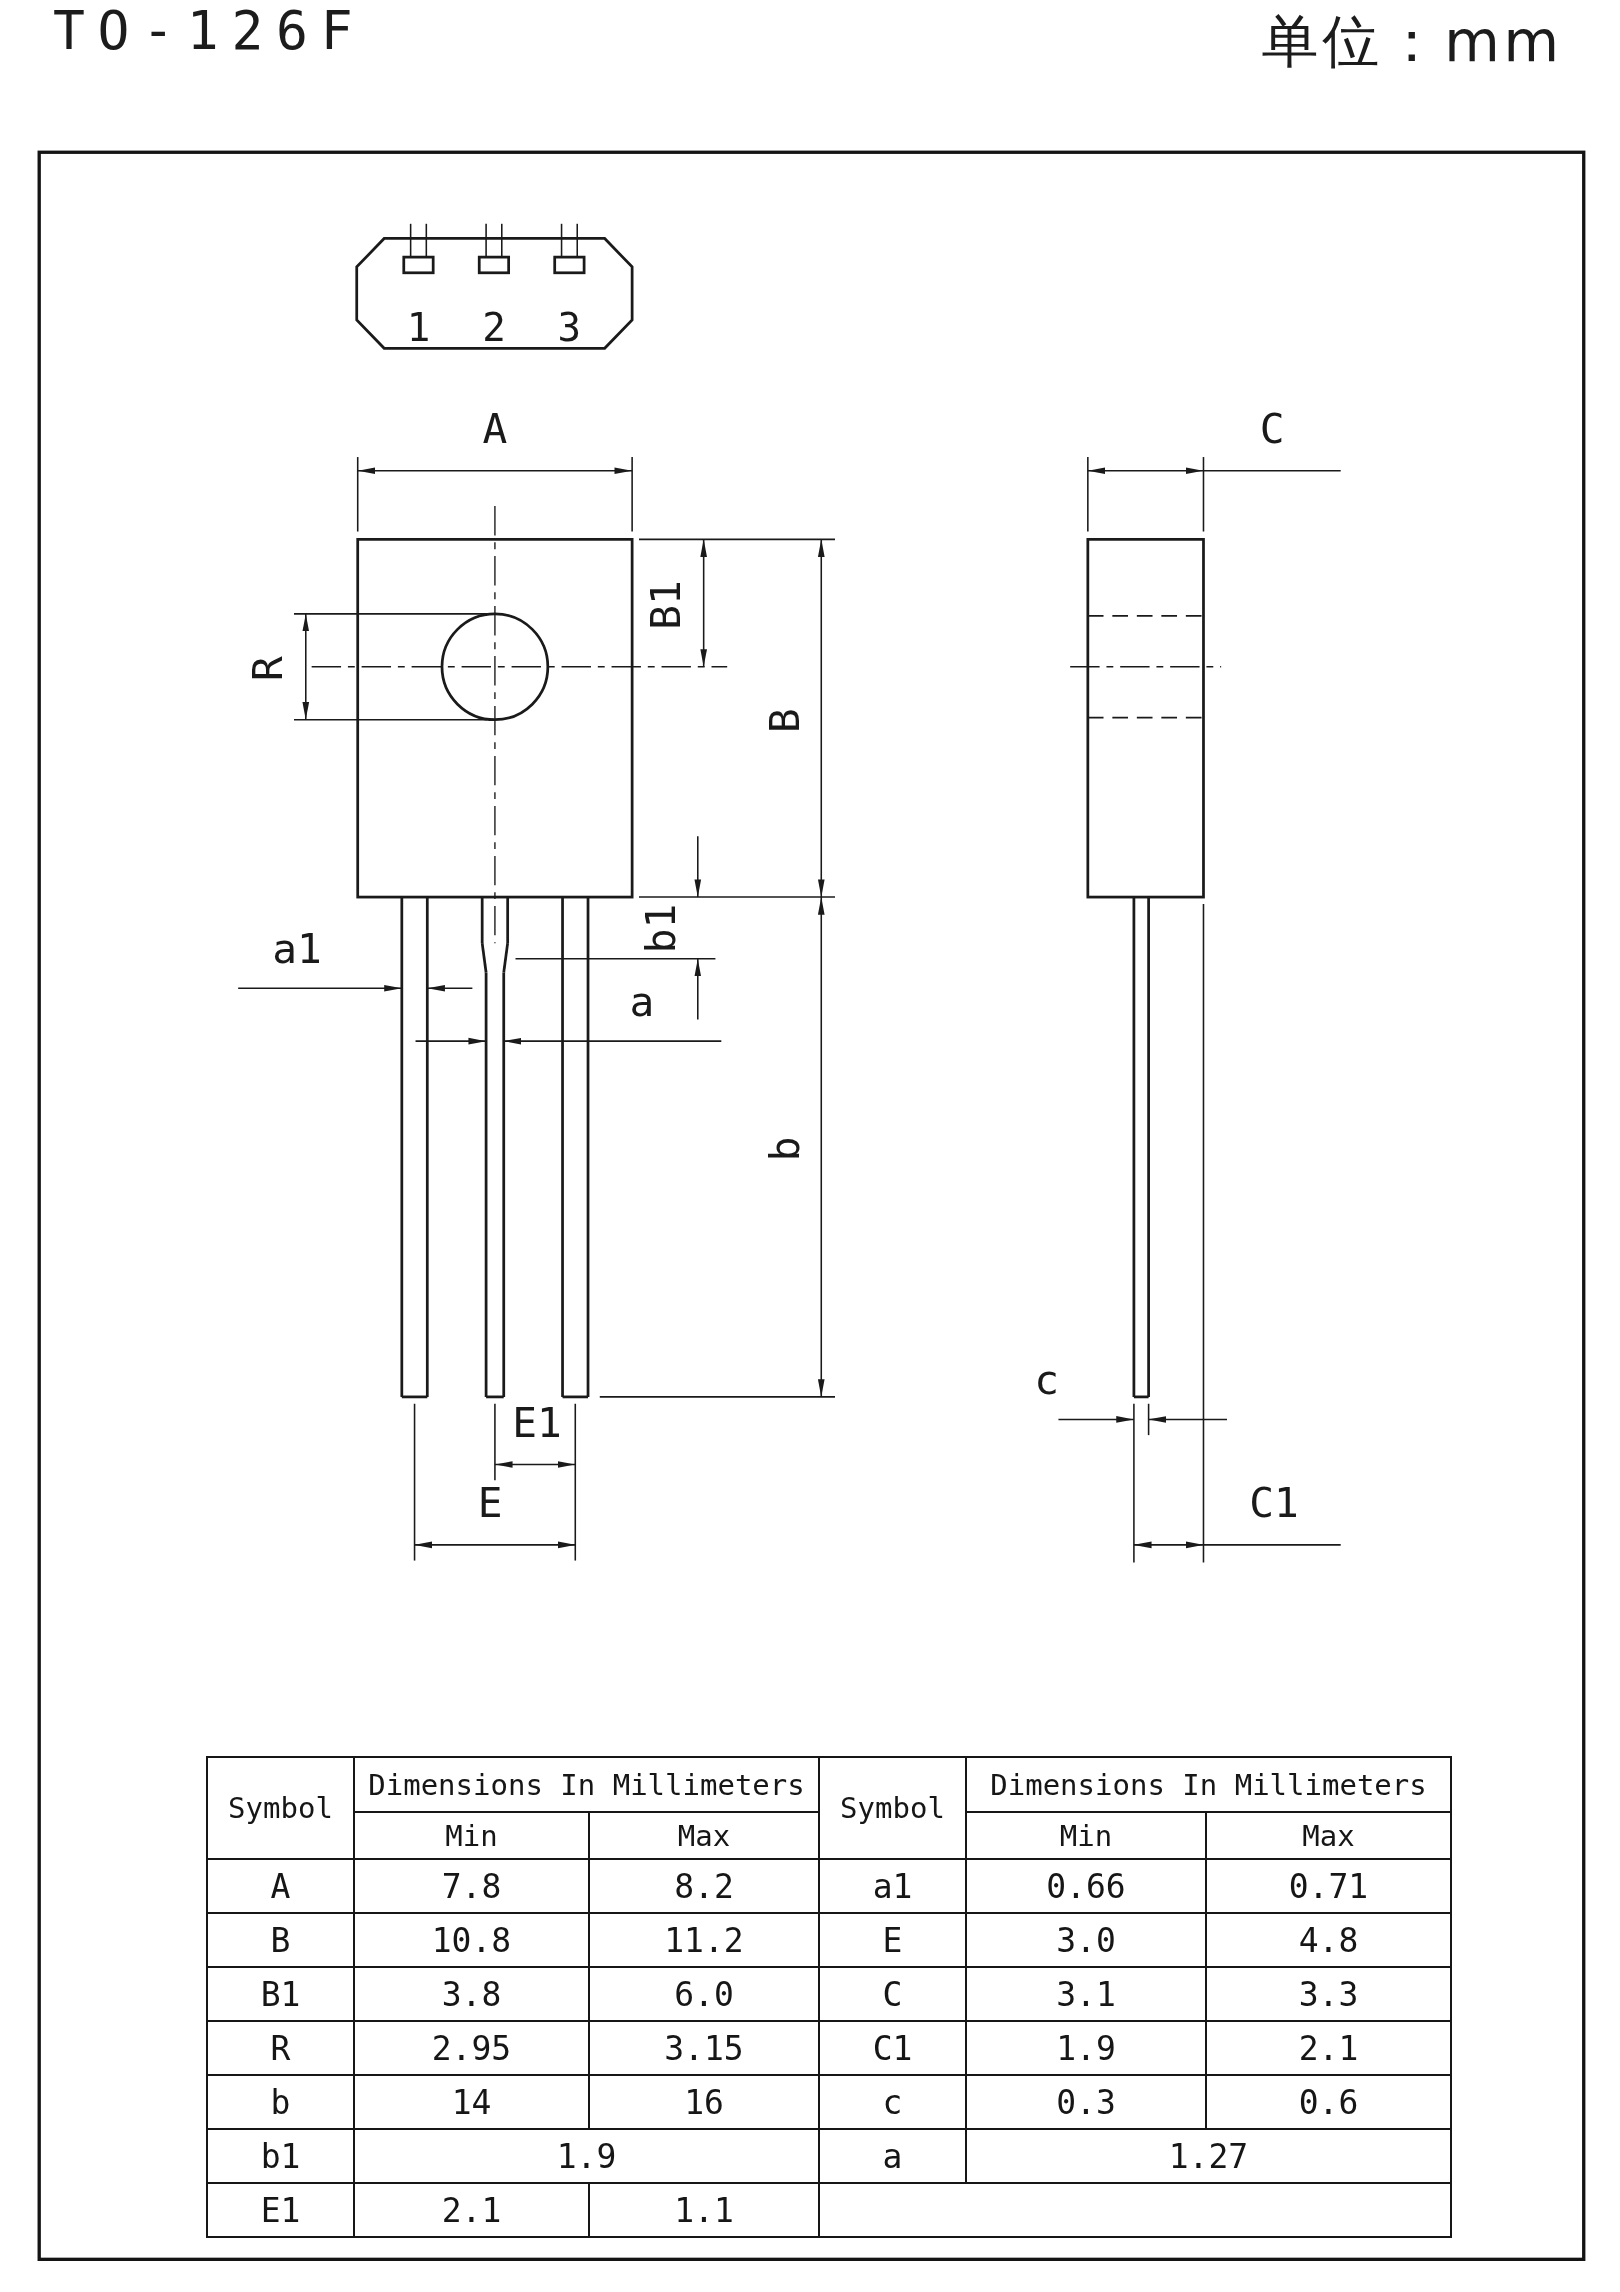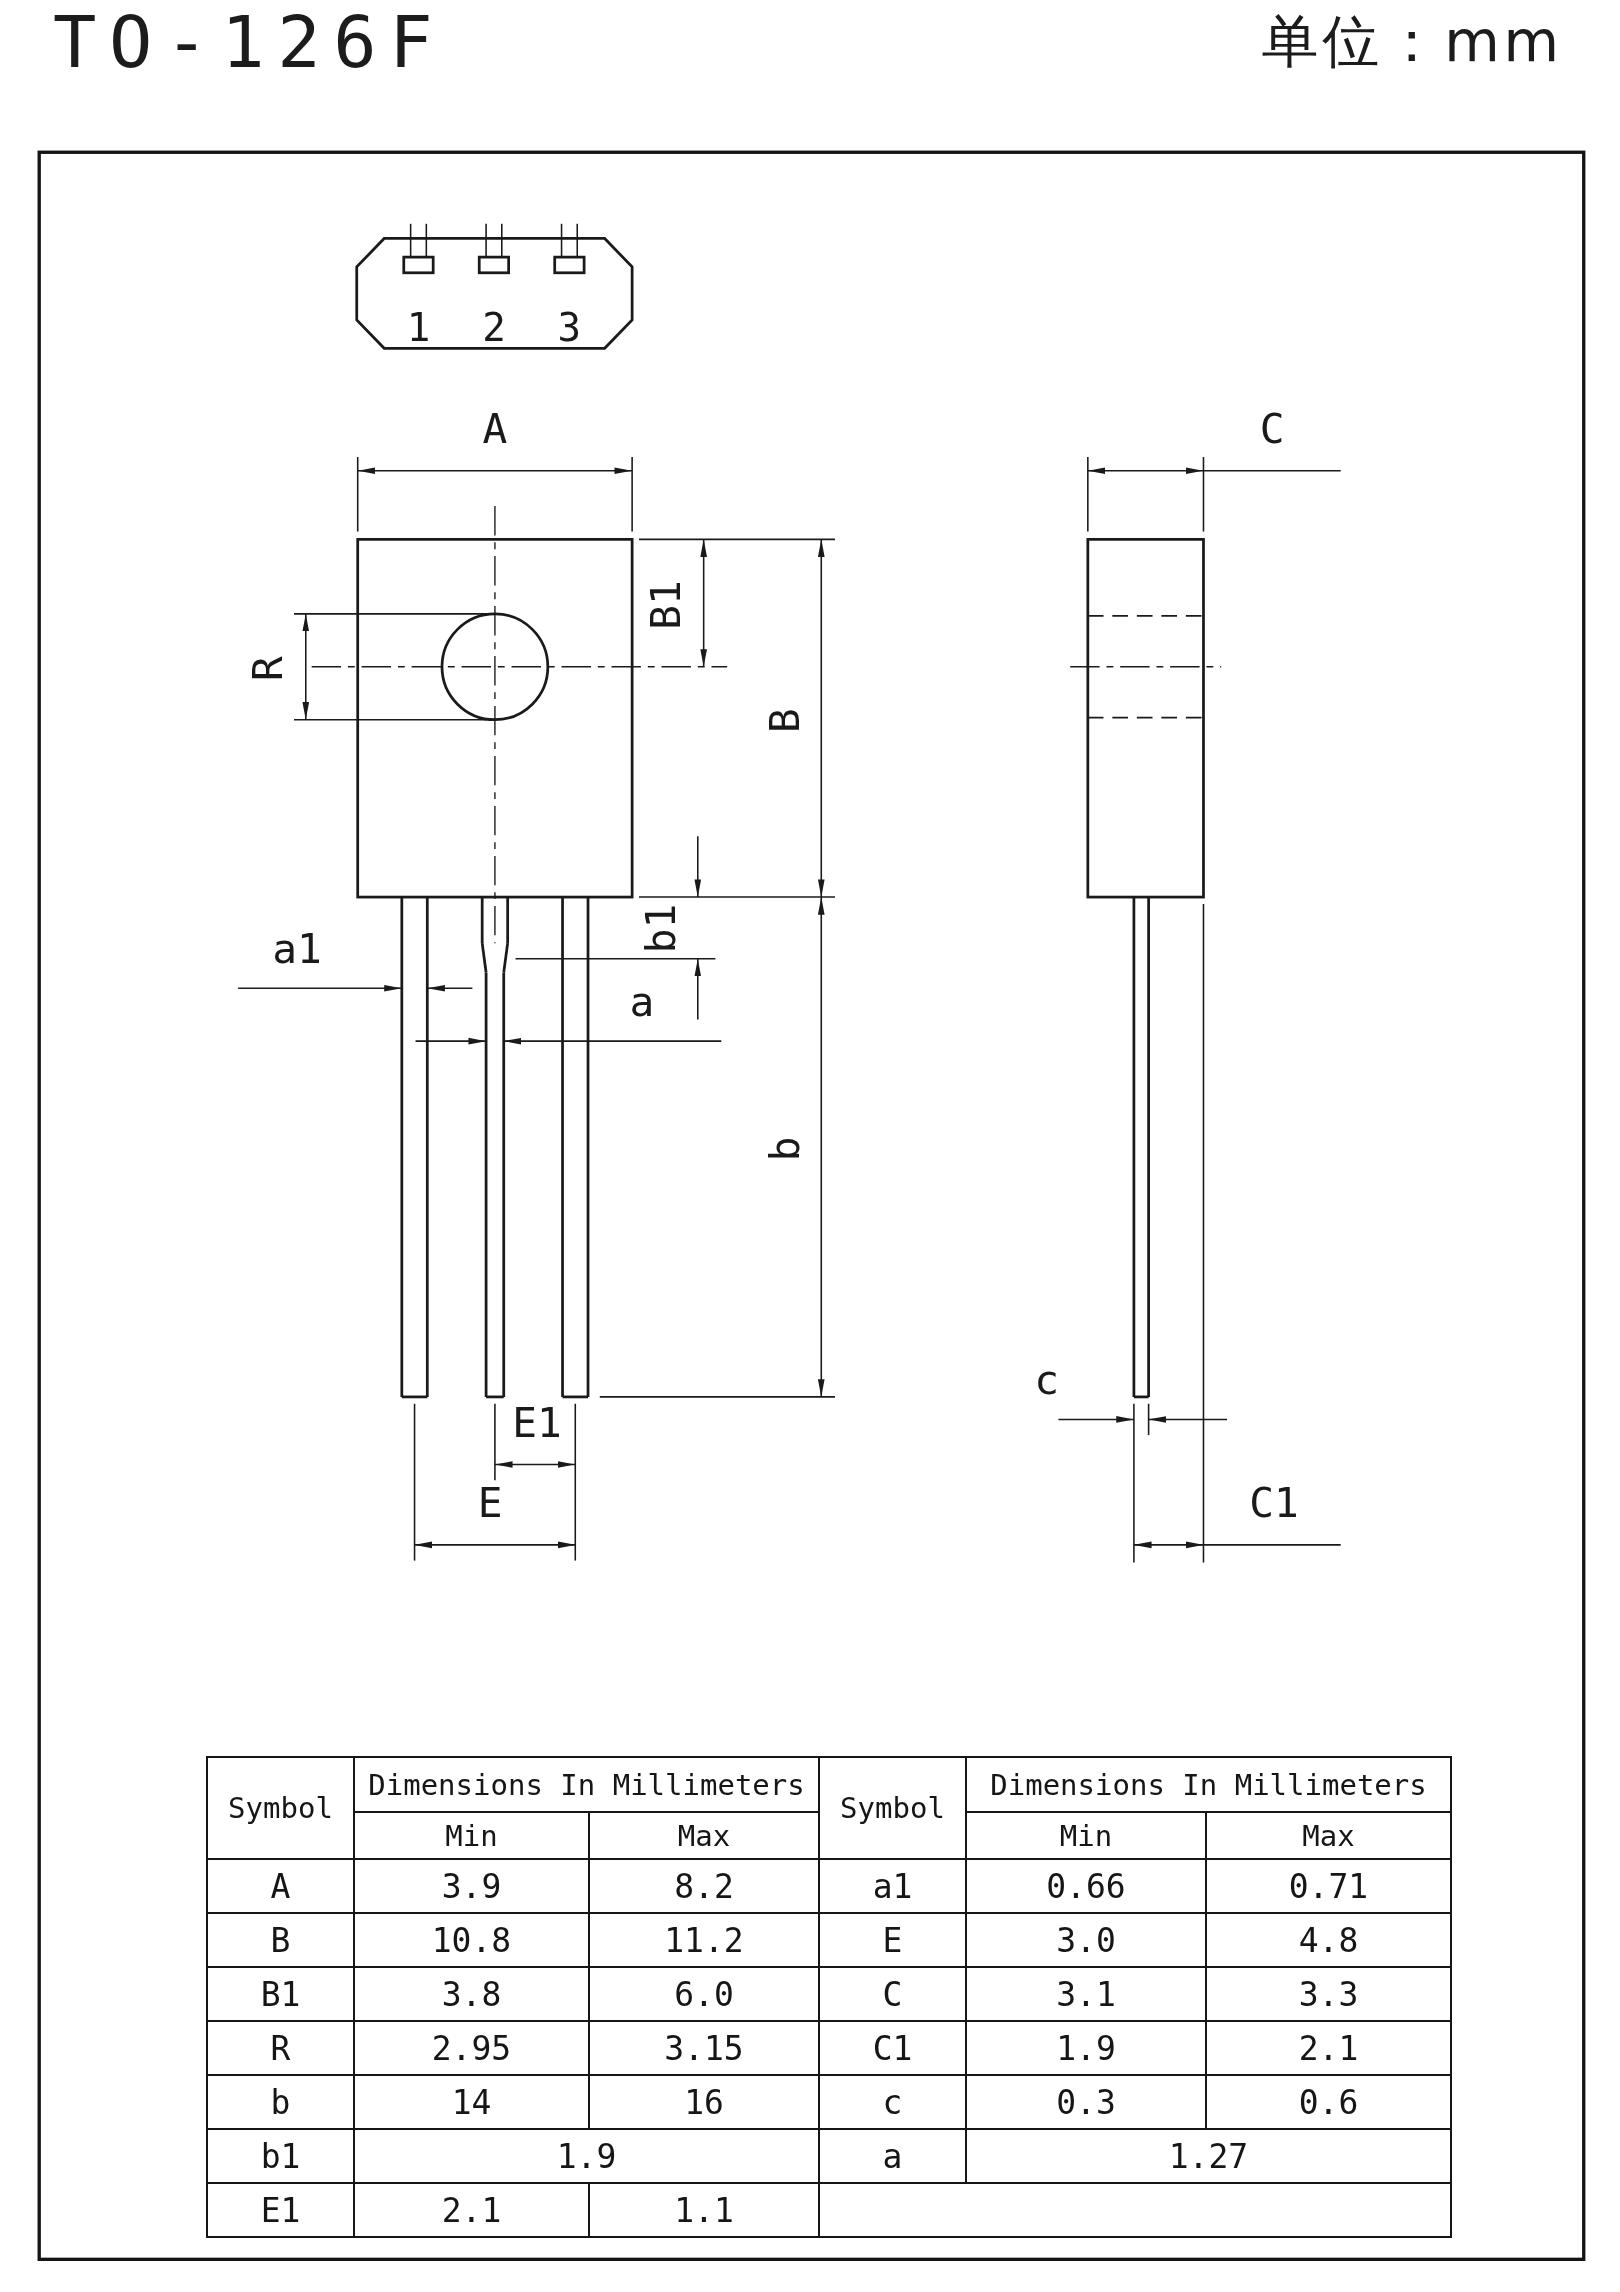--- a/index.html
+++ b/index.html
@@ -1,21 +1,21 @@
 <!DOCTYPE html>
 <html><head>
 <meta charset="utf-8">
 <style>
   html,body{margin:0;padding:0;}
   body{
     width:1620px;height:2293px;position:relative;background:#ffffff;
     font-family:"DejaVu Sans Mono", monospace;color:#161616;overflow:hidden;
   }
   .page-title{
-    position:absolute;left:53px;top:0px;font-size:72px;letter-spacing:12.7px;
+    position:absolute;left:53px;top:0px;font-size:53px;letter-spacing:12.7px;
     font-family:"DejaVu Sans Mono", monospace;color:#1c1c1c;white-space:nowrap;
   }
   .unit-label{
     position:absolute;right:57px;top:3.9px;font-size:57px;letter-spacing:3.9px;
     font-family:"DejaVu Sans", "DejaVu Sans Mono", sans-serif;color:#1c1c1c;white-space:nowrap;text-align:center;
   }
   svg.drawing{position:absolute;left:0;top:0;}
   .ol{fill:none;stroke:#1a1a1a;stroke-width:2.8;}
   .tl{fill:none;stroke:#1a1a1a;stroke-width:1.6;}
   .cl{fill:none;stroke:#1a1a1a;stroke-width:1.4;stroke-dasharray:30 7 7 7;}
@@ -208,21 +208,21 @@
     <td class="hdr" colspan="2">Dimensions In Millimeters</td>
   </tr>
   <tr class="hrow2">
     <td class="hdr">Min</td>
     <td class="hdr">Max</td>
     <td class="hdr">Min</td>
     <td class="hdr">Max</td>
   </tr>
   <tr class="drow">
     <td>A</td>
-    <td>3.9</td>
+    <td>7.8</td>
     <td>8.2</td>
     <td>a1</td>
     <td>0.66</td>
     <td>0.71</td>
   </tr>
   <tr class="drow">
     <td>B</td>
     <td>10.8</td>
     <td>11.2</td>
     <td>E</td>

